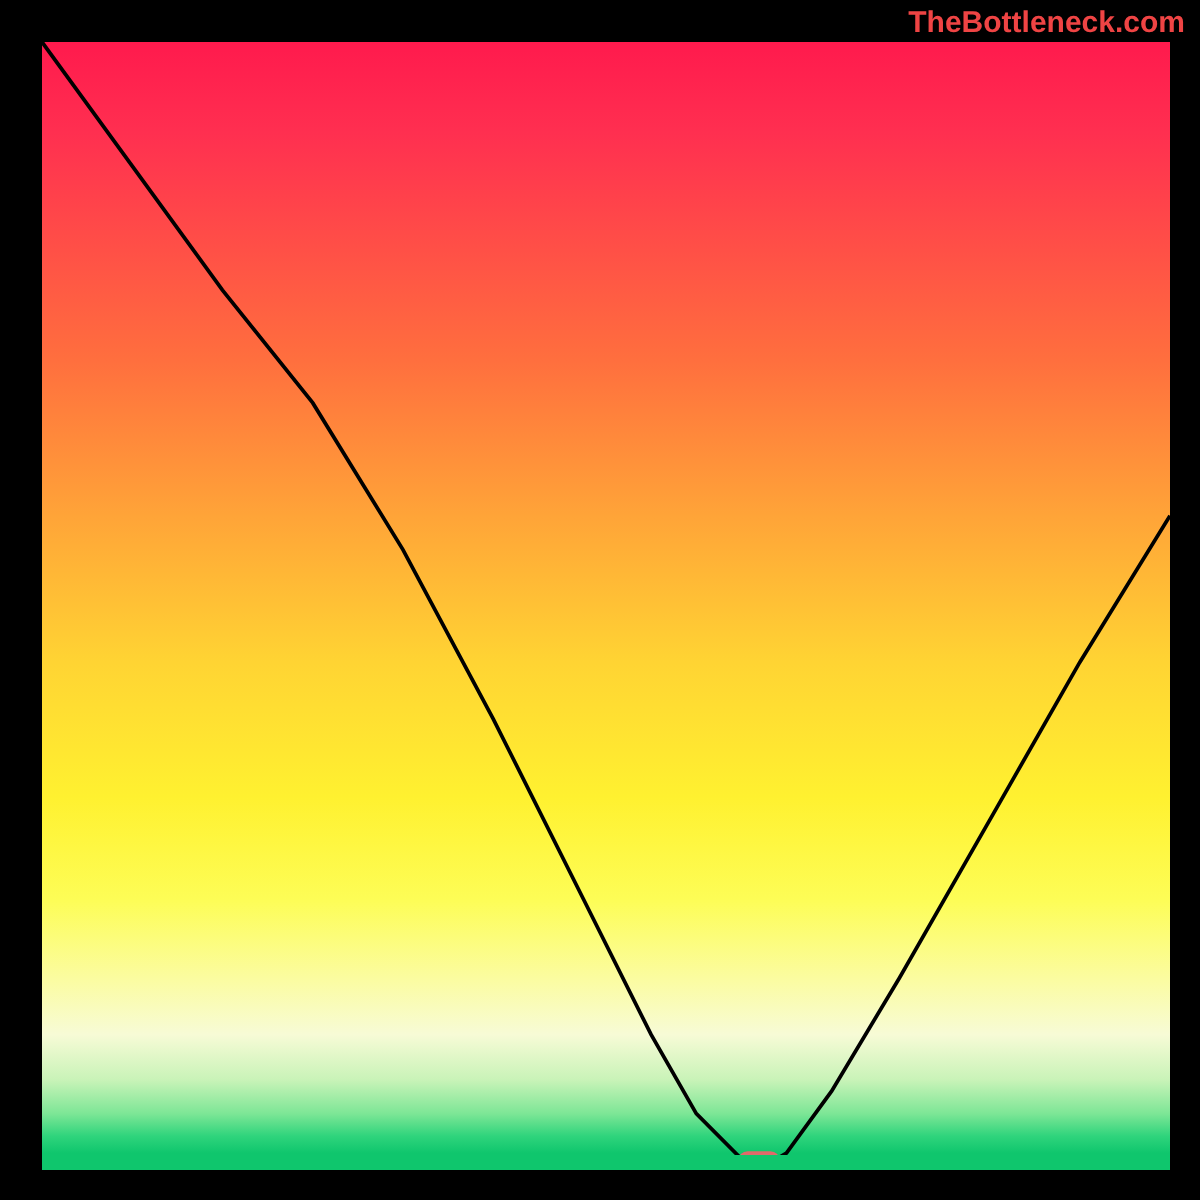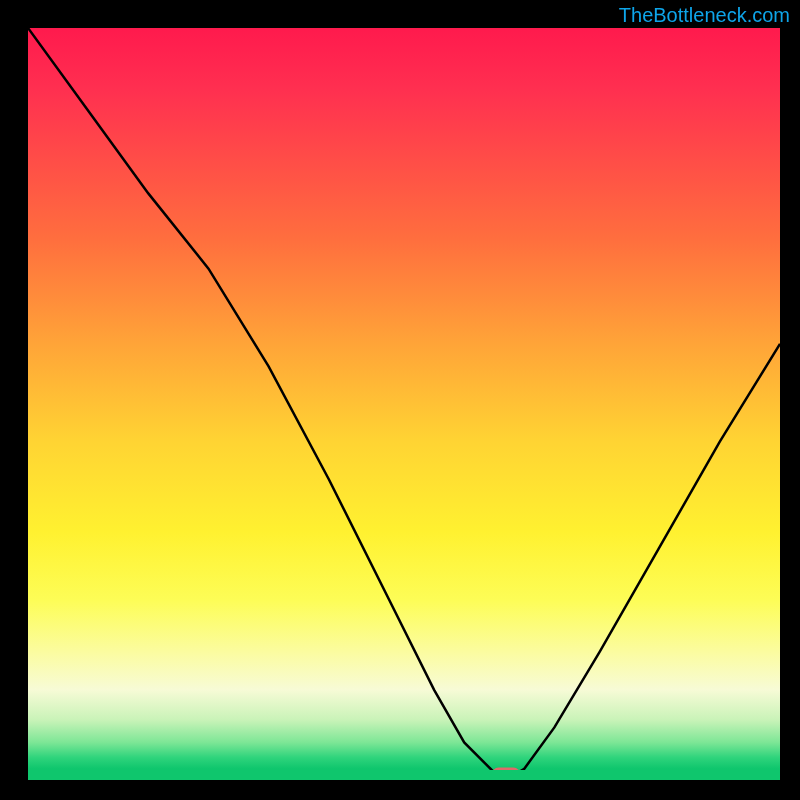--- a/index.html
+++ b/index.html
@@ -8,23 +8,23 @@
     width: 800px;
     height: 800px;
     background: #000;
     position: relative;
     font-family: Arial, sans-serif;
   }
   .watermark {
     position: absolute;
     top: 4px;
     right: 10px;
-    color: #0ea5e9;
+    color: #ef4444;
     font-size: 20px;
-    font-weight: 400;
+    font-weight: 700;
     z-index: 10;
   }
   .plot-area {
     position: absolute;
     left: 28px;
     top: 28px;
     width: 752px;
     height: 752px;
     overflow: hidden;
   }

